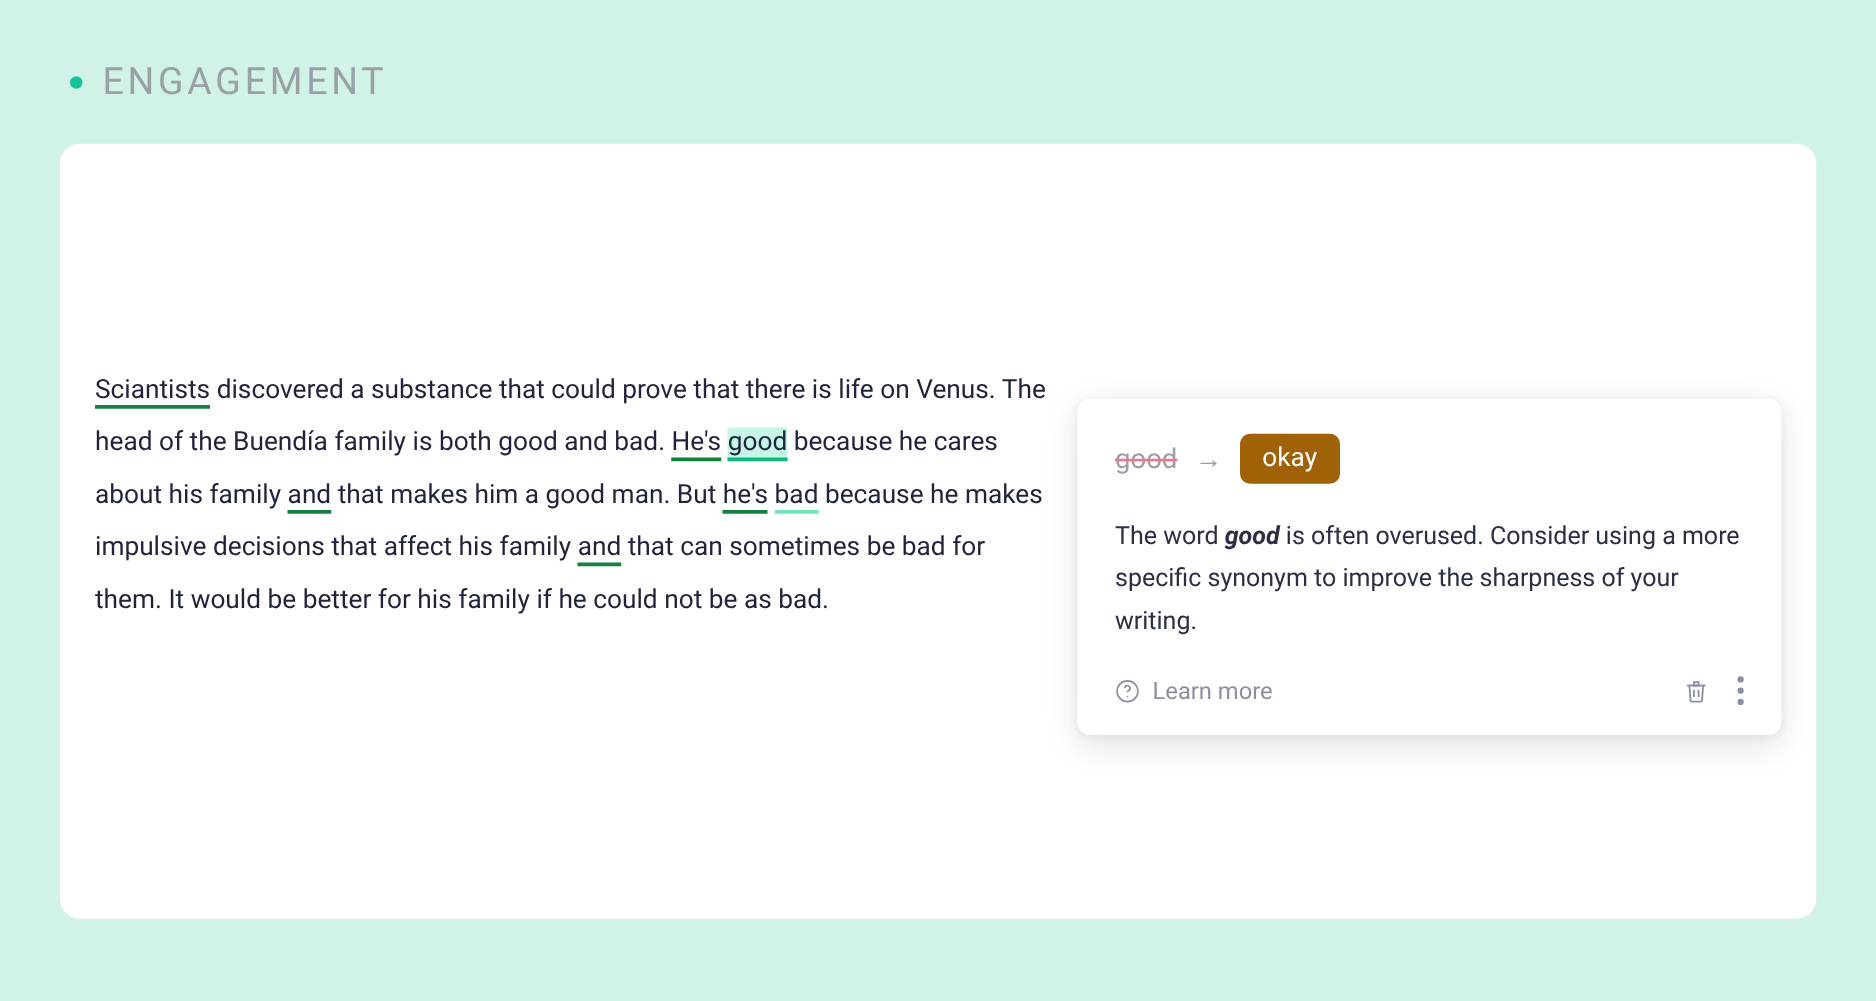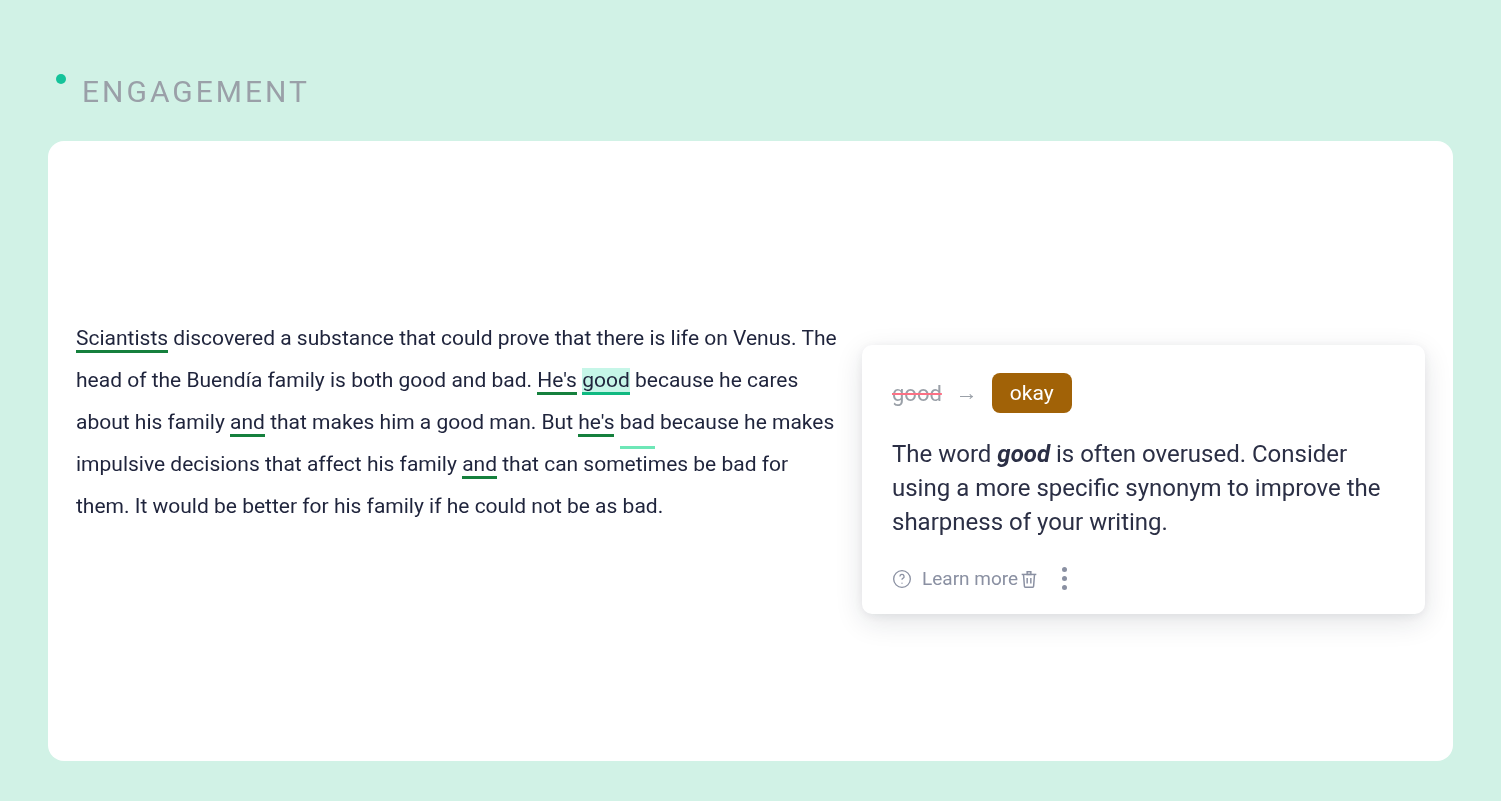--- a/index.html
+++ b/index.html
@@ -24,21 +24,20 @@
     width: 10px;
     height: 10px;
     border-radius: 50%;
     background: #15c39a;
   }
   .section-title {
     font-size: 30px;
     font-weight: 400;
     letter-spacing: 3px;
     color: #9aa0a8;
-    margin-top: 26px;
   }
   .card {
     background: #ffffff;
     border-radius: 16px;
     padding: 64px 28px 64px 28px;
     display: flex;
     min-height: 620px;
     align-items: flex-start;
   }
   .editor {
@@ -51,21 +50,21 @@
   }
   .editor span {
     position: relative;
   }
   .u-pink {
     border-bottom: 3px solid #15803d;
     padding-bottom: 0px;
   }
   .u-teal {
     border-bottom: 3px solid #6ee7b7;
-    padding-bottom: 12px;
+    padding-bottom: 0px;
   }
   .hl-green {
     background: #c6f6e8;
     border-bottom: 3px solid #10b981;
     padding-bottom: 0px;
   }
   .suggestion-panel {
     width: 563px;
     background: #ffffff;
     border-radius: 10px;
@@ -92,32 +91,33 @@
   }
   .replace-chip {
     background: #a16207;
     color: #ffffff;
     font-size: 21px;
     padding: 8px 18px;
     border-radius: 8px;
     cursor: pointer;
   }
   .suggestion-desc {
-    font-size: 24px;
+    font-size: 20px;
     line-height: 34px;
     color: #2b2f45;
     margin-bottom: 28px;
   }
   .suggestion-desc .bolded {
     font-style: italic;
     font-weight: 700;
   }
   .panel-footer {
     display: flex;
     align-items: center;
+    justify-content: space-between;
   }
   .learn-more {
     display: flex;
     align-items: center;
     gap: 10px;
     color: #8a90a2;
     font-size: 19px;
     cursor: pointer;
   }
   .footer-icons {

